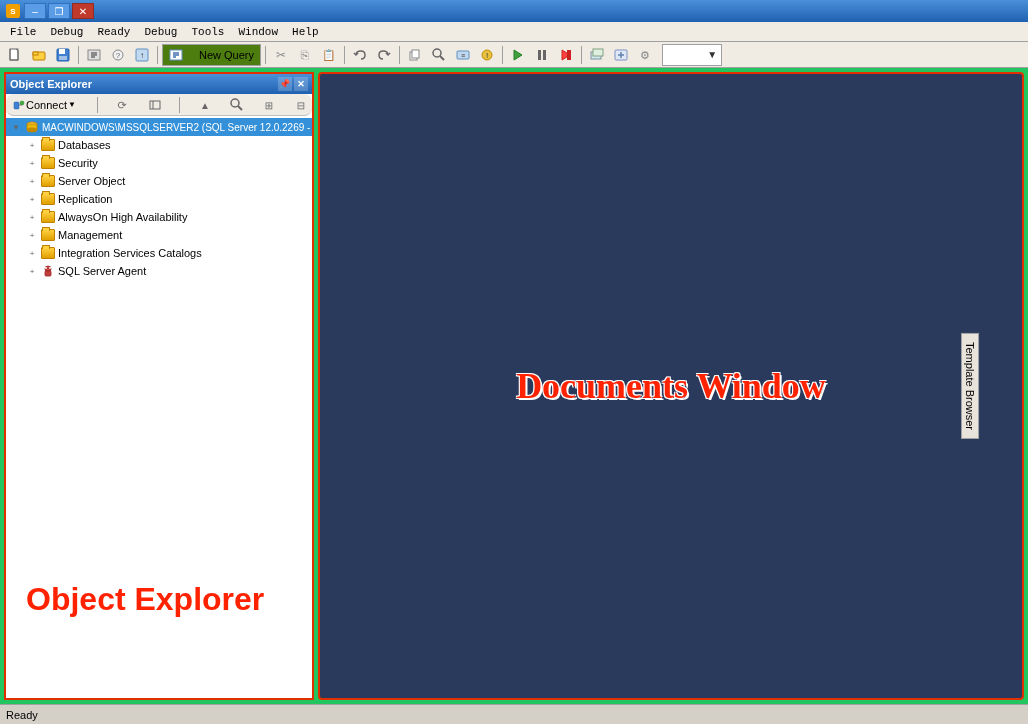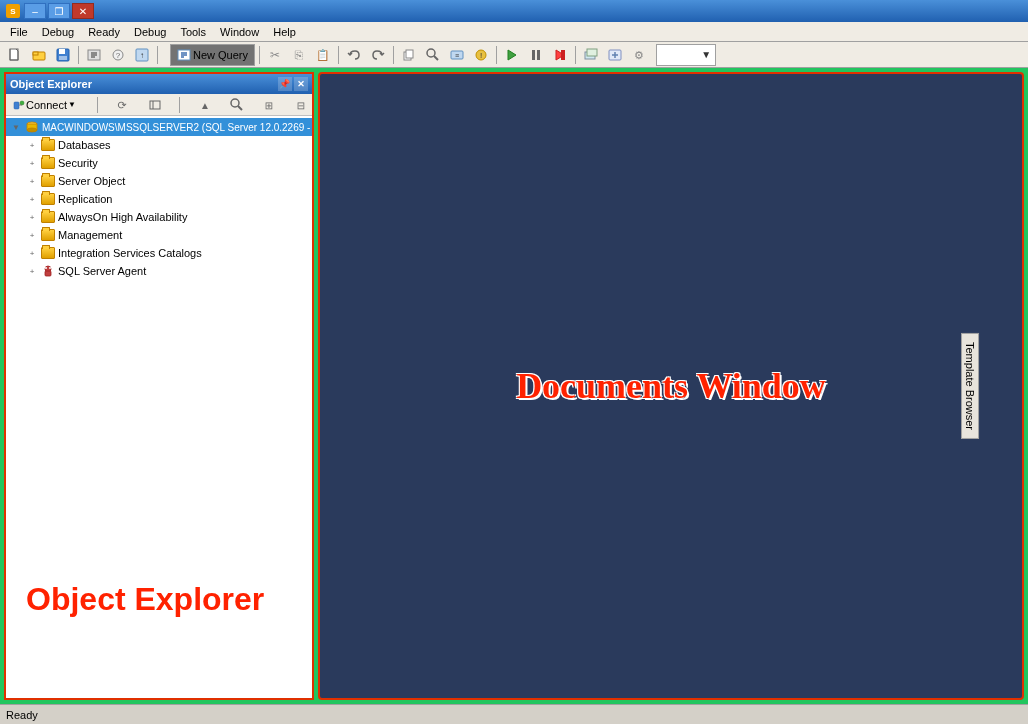--- a/index.html
+++ b/index.html
@@ -60,20 +60,21 @@
 
     
     #menu-bar {
       background: #f0ece4;
       height: 20px;
       display: flex;
       align-items: center;
       padding: 0 4px;
       border-bottom: 1px solid #a0a0a0;
       gap: 2px;
+      font-family: Liberation Mono, monospace;
     }
     .menu-item {
       padding: 1px 6px;
       font-size: 11px;
       color: #000;
       cursor: pointer;
     }
 
     
     #toolbar {
@@ -99,28 +100,27 @@
     }
     .tb-separator {
       width: 1px;
       height: 18px;
       background: #a0a0a0;
       margin: 0 2px;
     }
     .new-query-btn {
       display: flex;
       align-items: center;
-      gap: 2px;
+      gap: 16px;
       padding: 2px 6px;
-      background: #737373;
+      background: #4d7c0f;
       border: 1px solid #a0a0a0;
       cursor: pointer;
       font-size: 11px;
       height: 22px;
-      margin-left: 8px;
     }
 
     
     #main-area {
       display: flex;
       height: calc(724px - 22px - 20px - 26px - 20px);
       background: #22c55e;
     }
 
     
@@ -162,20 +162,21 @@
 
     
     #oe-toolbar {
       background: #f0ece4;
       border-bottom: 1px solid #c0c0c0;
       display: flex;
       align-items: center;
       padding: 1px 2px;
       gap: 15px;
       height: 22px;
+      border-radius: 8px;
     }
     .oe-tb-btn {
       width: 20px;
       height: 18px;
       background: transparent;
       border: 1px solid transparent;
       cursor: pointer;
       display: flex;
       align-items: center;
       justify-content: center;

